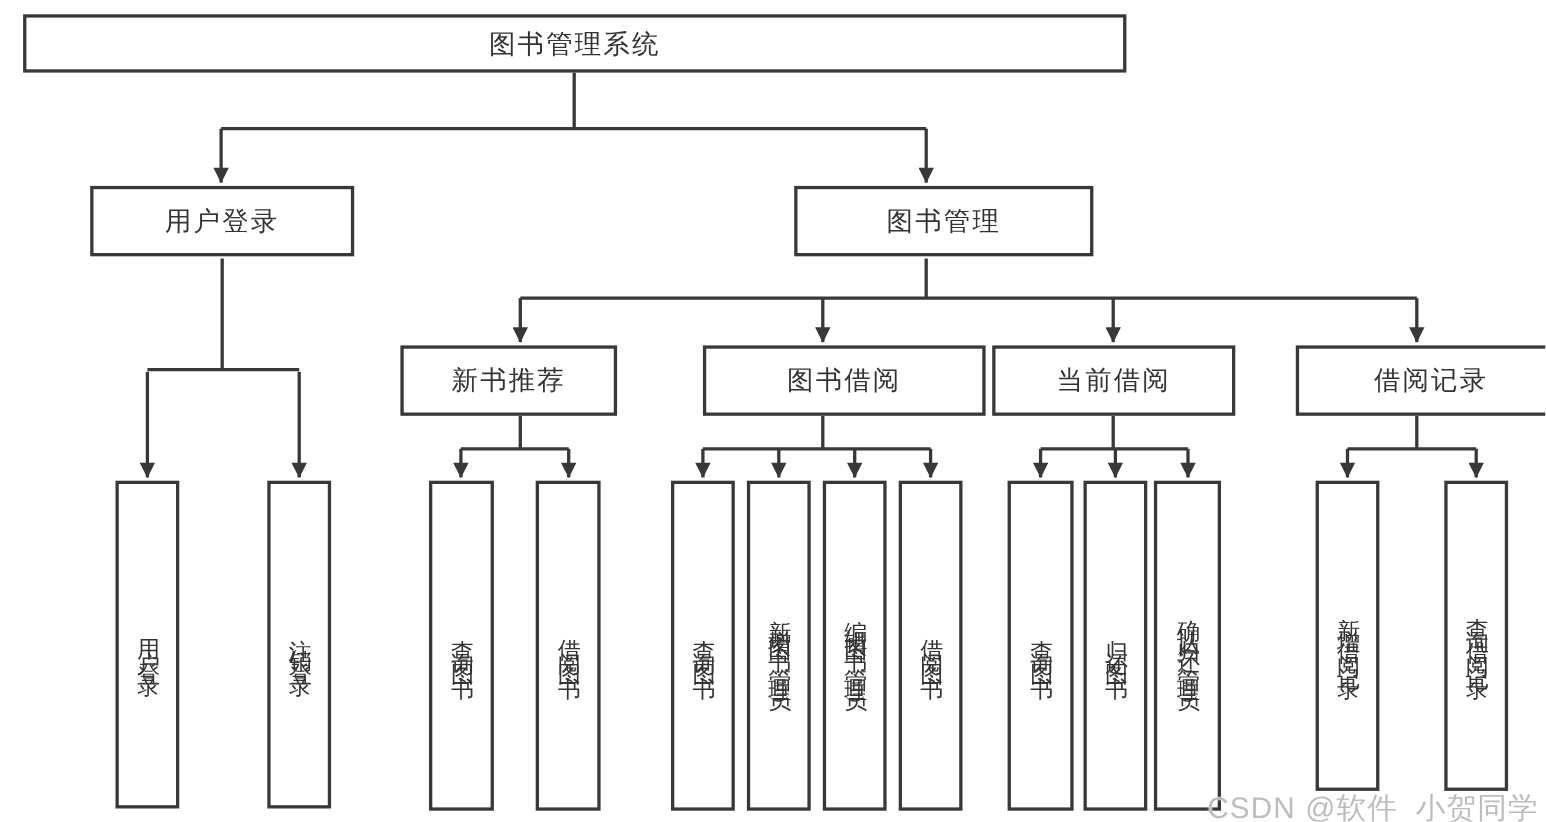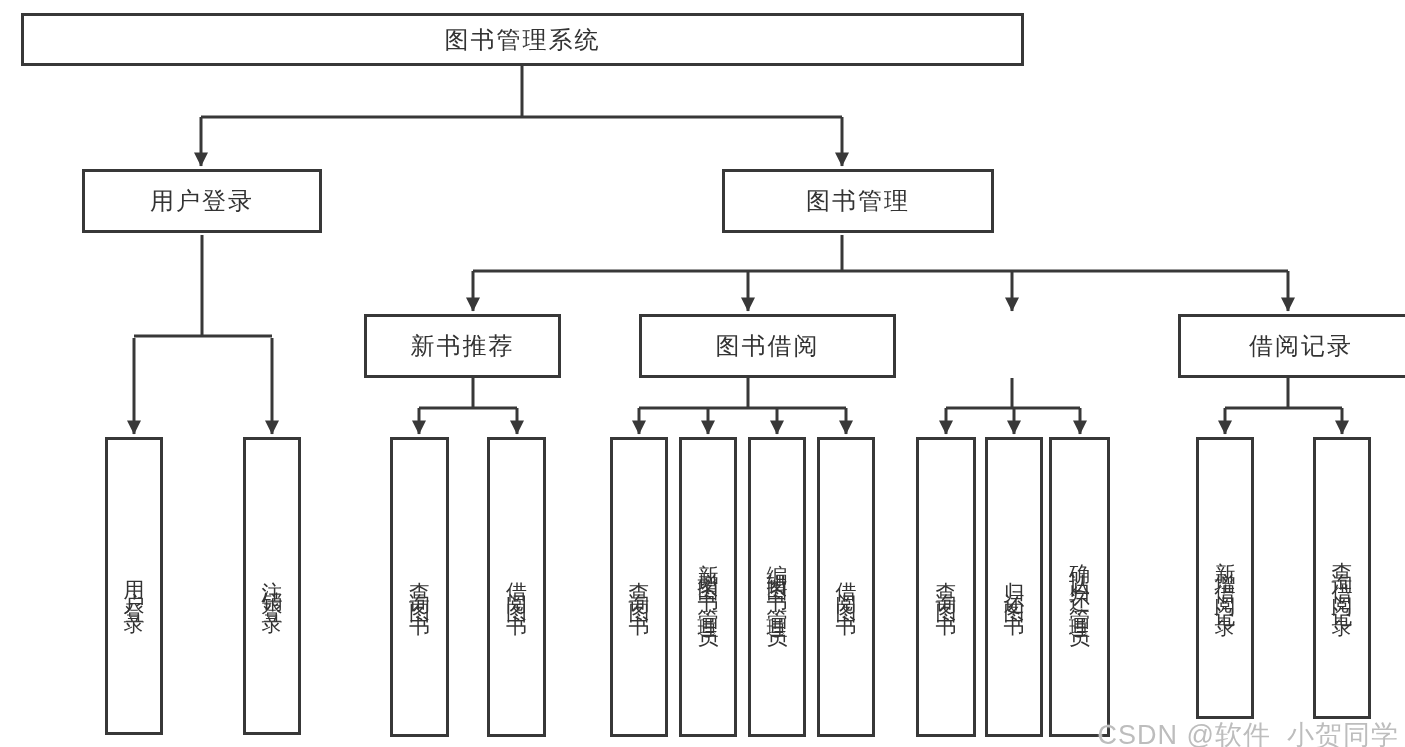--- a/index.html
+++ b/index.html
@@ -94,20 +94,21 @@
     <path class="ar" marker-end="url(#arw)" d="M1342,408 V434"></path>
   </svg>
 
   <div class="box h-label" style="left:21px;top:13px;width:1003px;height:53px;">图书管理系统</div>
 
   <div class="box h-label" style="left:82px;top:169px;width:240px;height:64px;">用户登录</div>
   <div class="box h-label" style="left:722px;top:169px;width:272px;height:64px;">图书管理</div>
 
   <div class="box h-label" style="left:364px;top:297px;width:197px;height:64px;margin-top:17px;">新书推荐</div>
   <div class="box h-label" style="left:639px;top:314px;width:257px;height:64px;">图书借阅</div>
+  <div class="box h-label" style="left:902px;top:314px;width:221px;height:64px;">当前借阅</div>
   <div class="box h-label" style="left:1178px;top:314px;width:246px;height:64px;">借阅记录</div>
 
   <div class="box leaf" style="left:105px;top:437px;width:58px;height:298px;">
     <span>用户登录</span>
   </div>
   <div class="box leaf" style="left:243px;top:437px;width:58px;height:298px;">
     <span>注销登录</span>
   </div>
 
   <div class="box leaf" style="left:390px;top:437px;width:59px;height:300px;">

